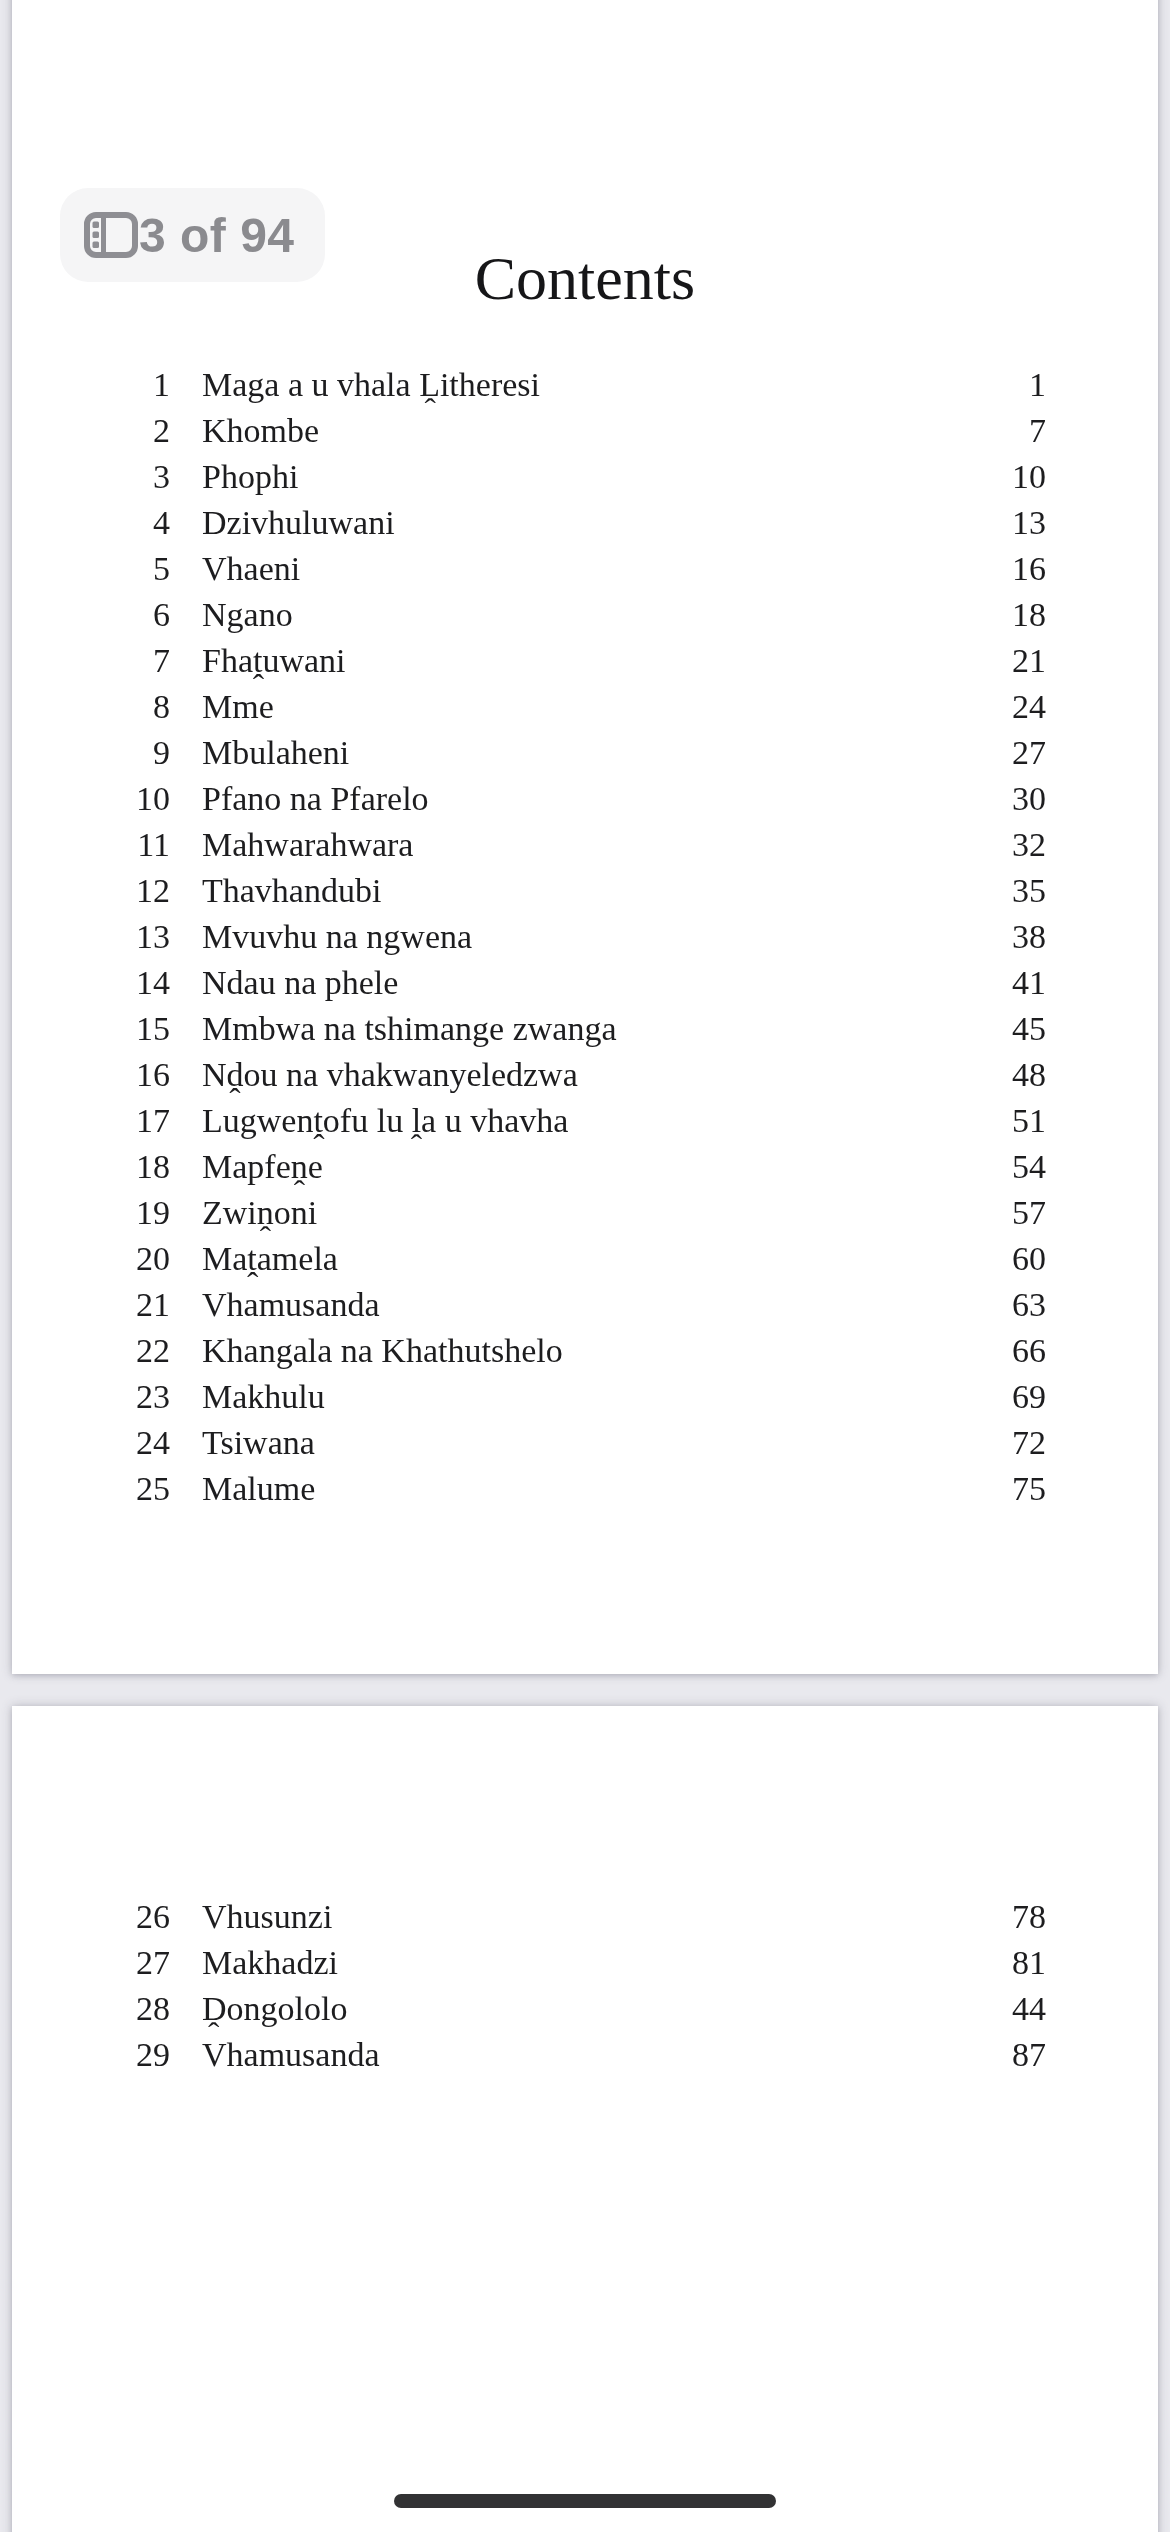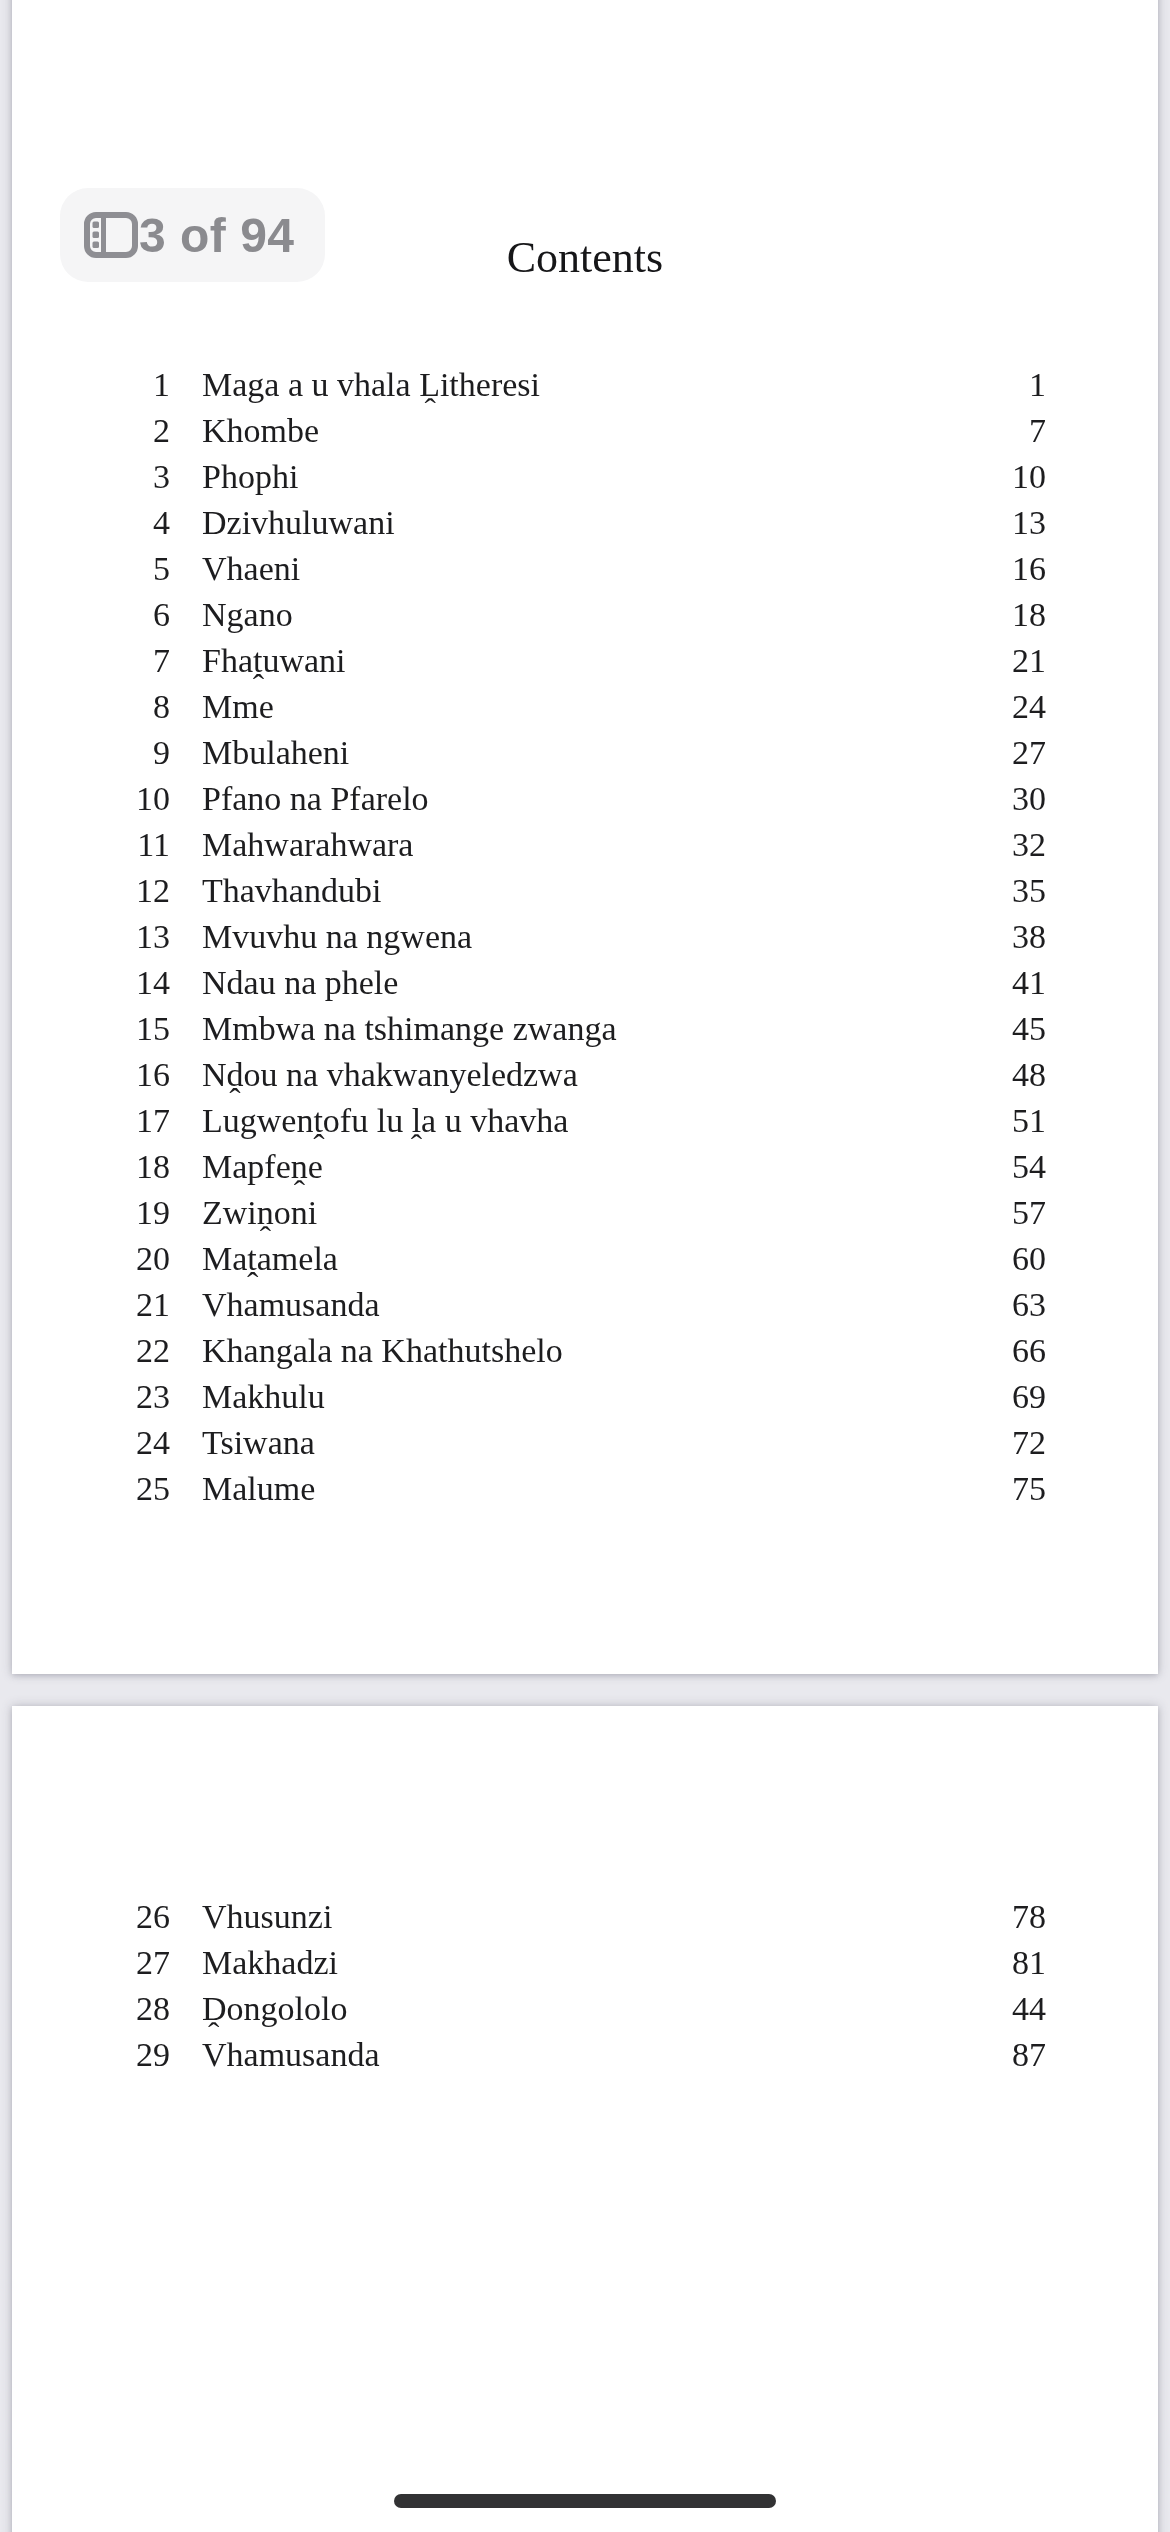--- a/index.html
+++ b/index.html
@@ -40,23 +40,23 @@
     font-size:48px;
     font-weight:600;
     color:#8b8b8f;
     letter-spacing:0.5px;
     white-space:nowrap;
   }
 
   .toc-title {
     position:absolute;
     top:246px; left:0; right:0;
-    margin:7px;
+    margin:17px;
     text-align:center;
-    font-size:44px;
+    font-size:62px;
     font-weight:400;
     color:#161618;
     line-height:1.15;
   }
 
   .toc-list {
     position:absolute;
     left:0; top:382px;
     width:1146px;
     padding-right:112px;

